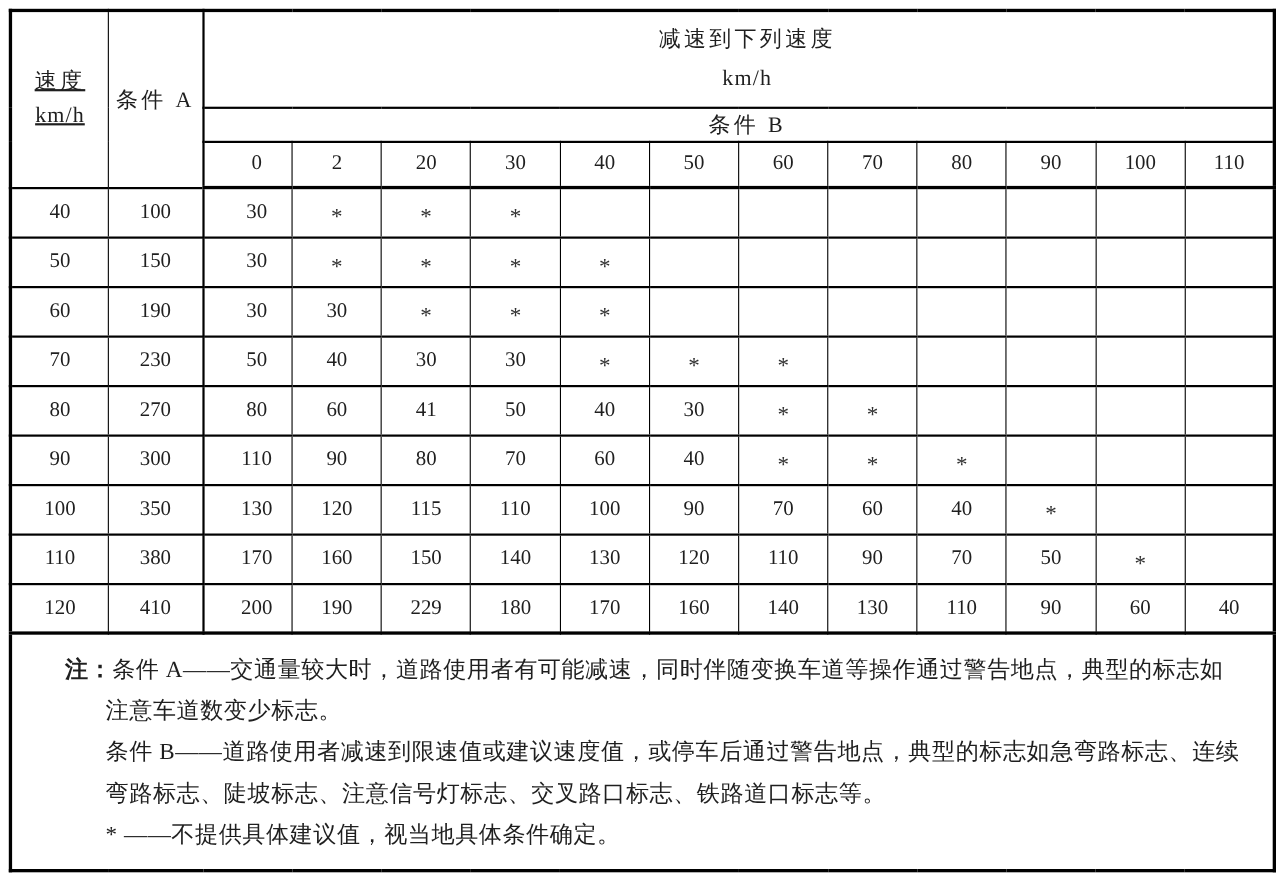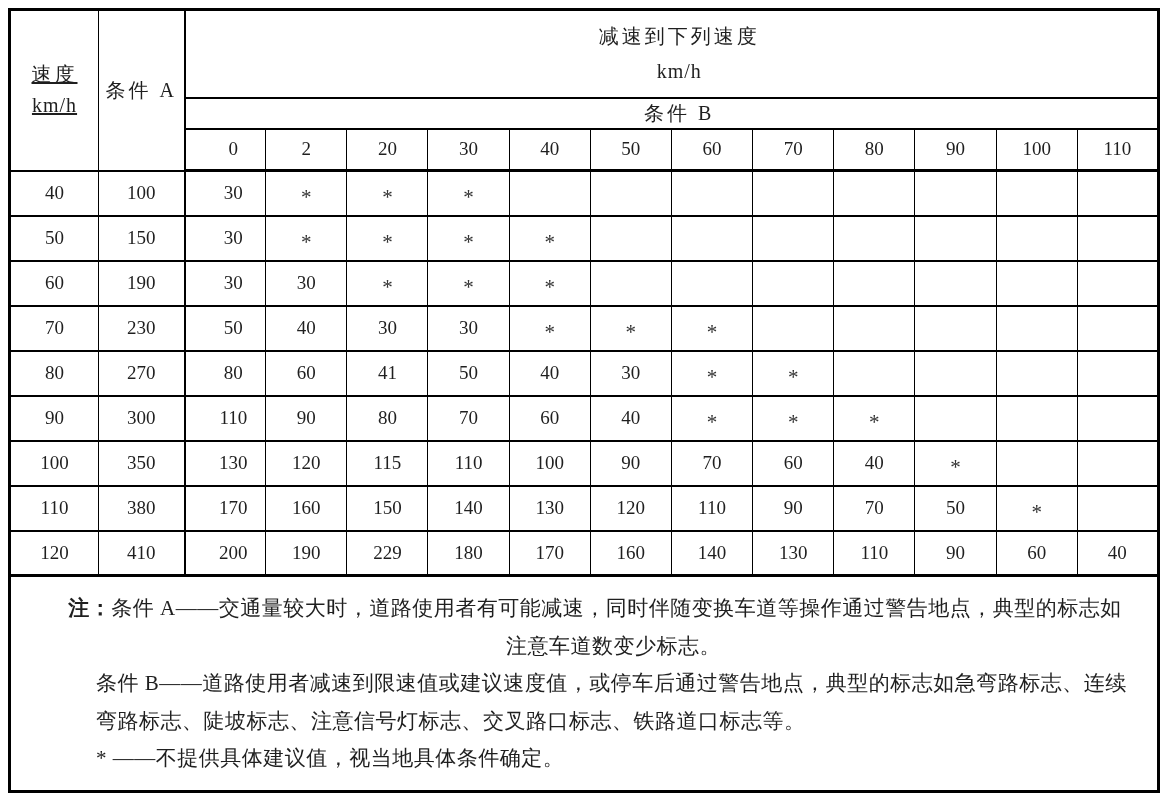--- a/index.html
+++ b/index.html
@@ -32,21 +32,21 @@
   .star{display:inline-block;font-size:21px;transform:translateY(4px);color:#333;}
   .notes-cell{
     border-top-width:3px;height:200px;
     text-align:left;vertical-align:top;padding-top:13px;
   }
   .note{
     font-size:21px;line-height:37.5px;
     padding-left:85px;padding-right:26px;
     letter-spacing:0.5px;
   }
-  .note-first{text-indent:-37px;text-align:center;}
+  .note-first{text-indent:-37px;}
   .note-label{font-weight:bold;}
 </style>
 </head>
 <body>
 
 <div class="page">
   <table class="grid">
     <colgroup>
       <col style="width:89px">
       <col style="width:86px">

